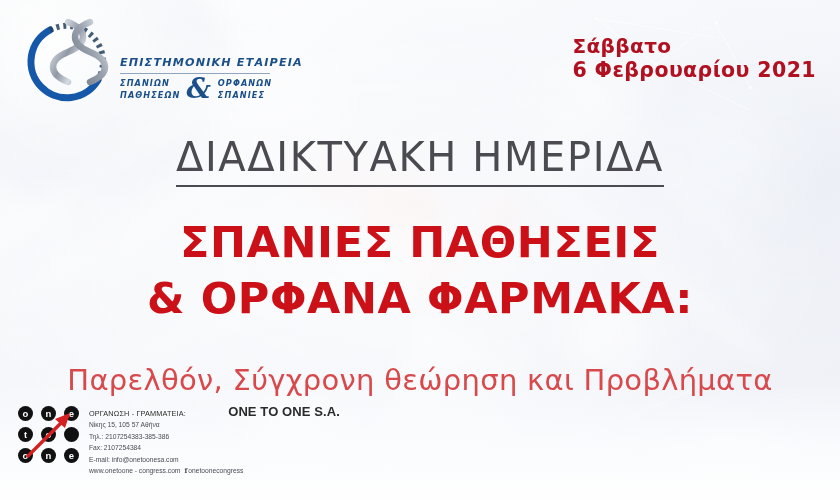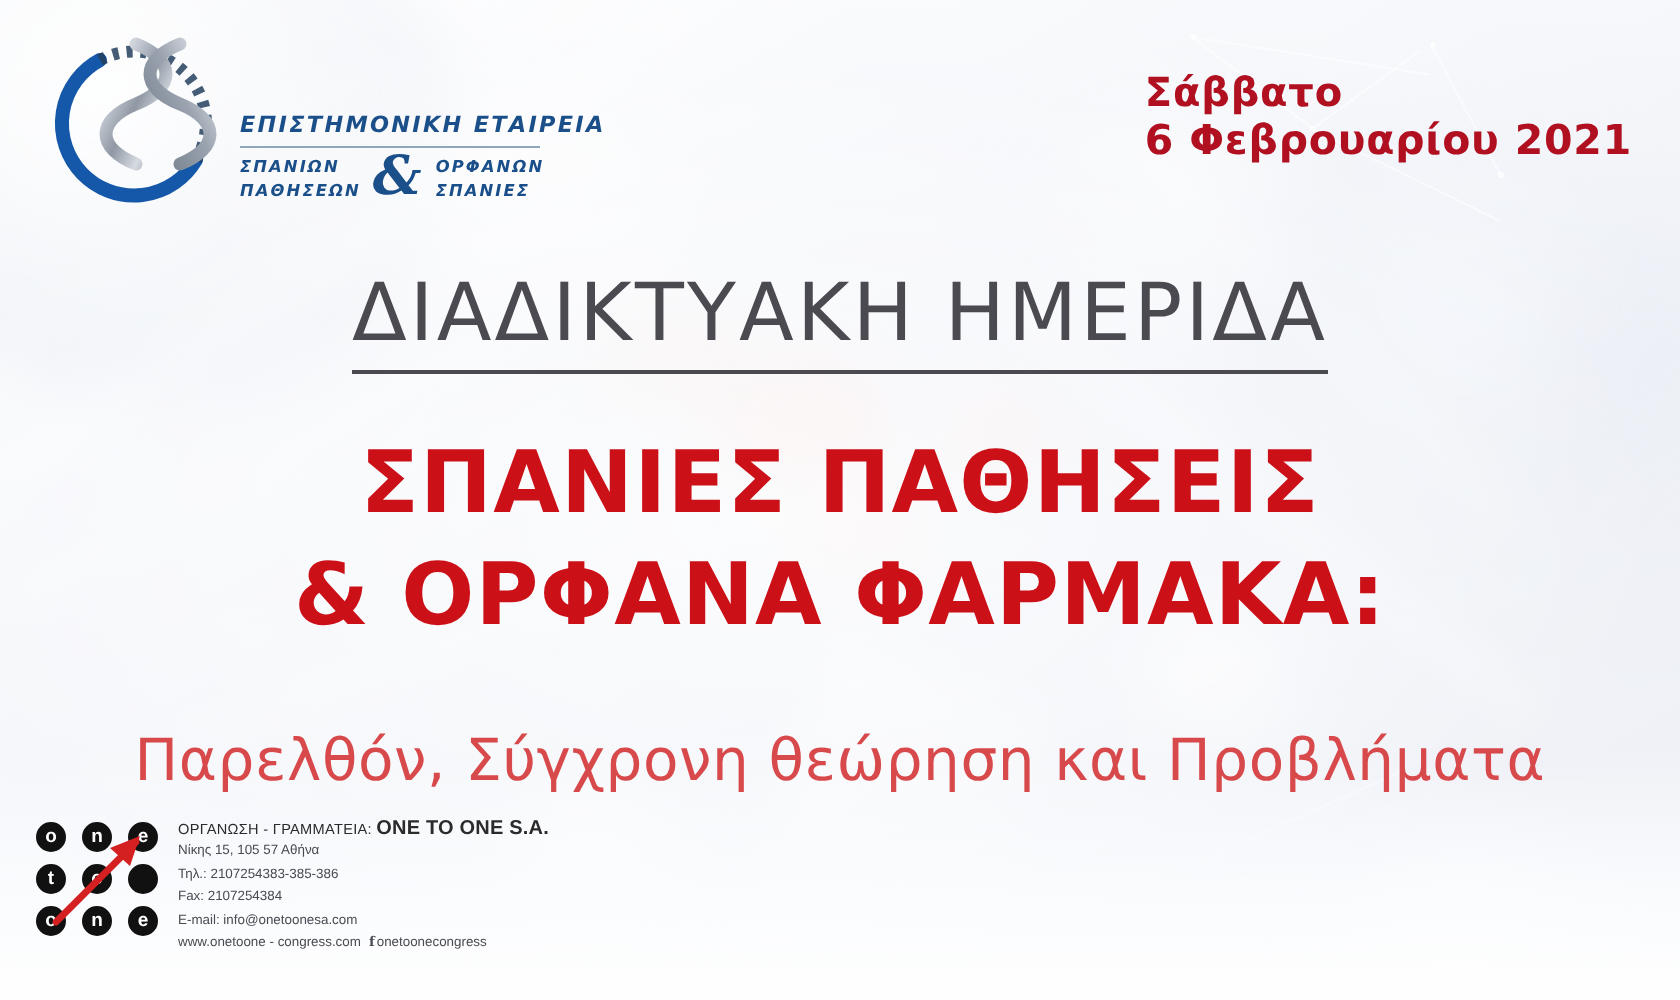--- a/index.html
+++ b/index.html
@@ -156,21 +156,21 @@
     display:flex;align-items:center;justify-content:center;
     font-family:"Liberation Sans", sans-serif;
   }
   .oto-arrow { position:absolute; left:0; top:0; width:62px; height:58px; }
 
   .footer-text { padding-top:1px; }
   .f-org {
     font-size:7.3px; color:#2b2b2b; letter-spacing:.15px; white-space:nowrap;
     font-family:"Liberation Sans", sans-serif;
   }
-  .f-org b { font-size:10px; letter-spacing:.1px; }
+  .f-org b { font-size:13px; letter-spacing:.1px;margin-left:40px; }
   .f-line {
     font-size:6.7px; color:#4a4a52; line-height:1.72; white-space:nowrap;
     font-family:"Liberation Sans", sans-serif;
   }
   .fb-glyph { font-weight:bold; font-family:"DejaVu Serif", serif; padding:0 1px 0 4px; }
 </style>
 </head>
 <body>
 
 <div class="stage">

